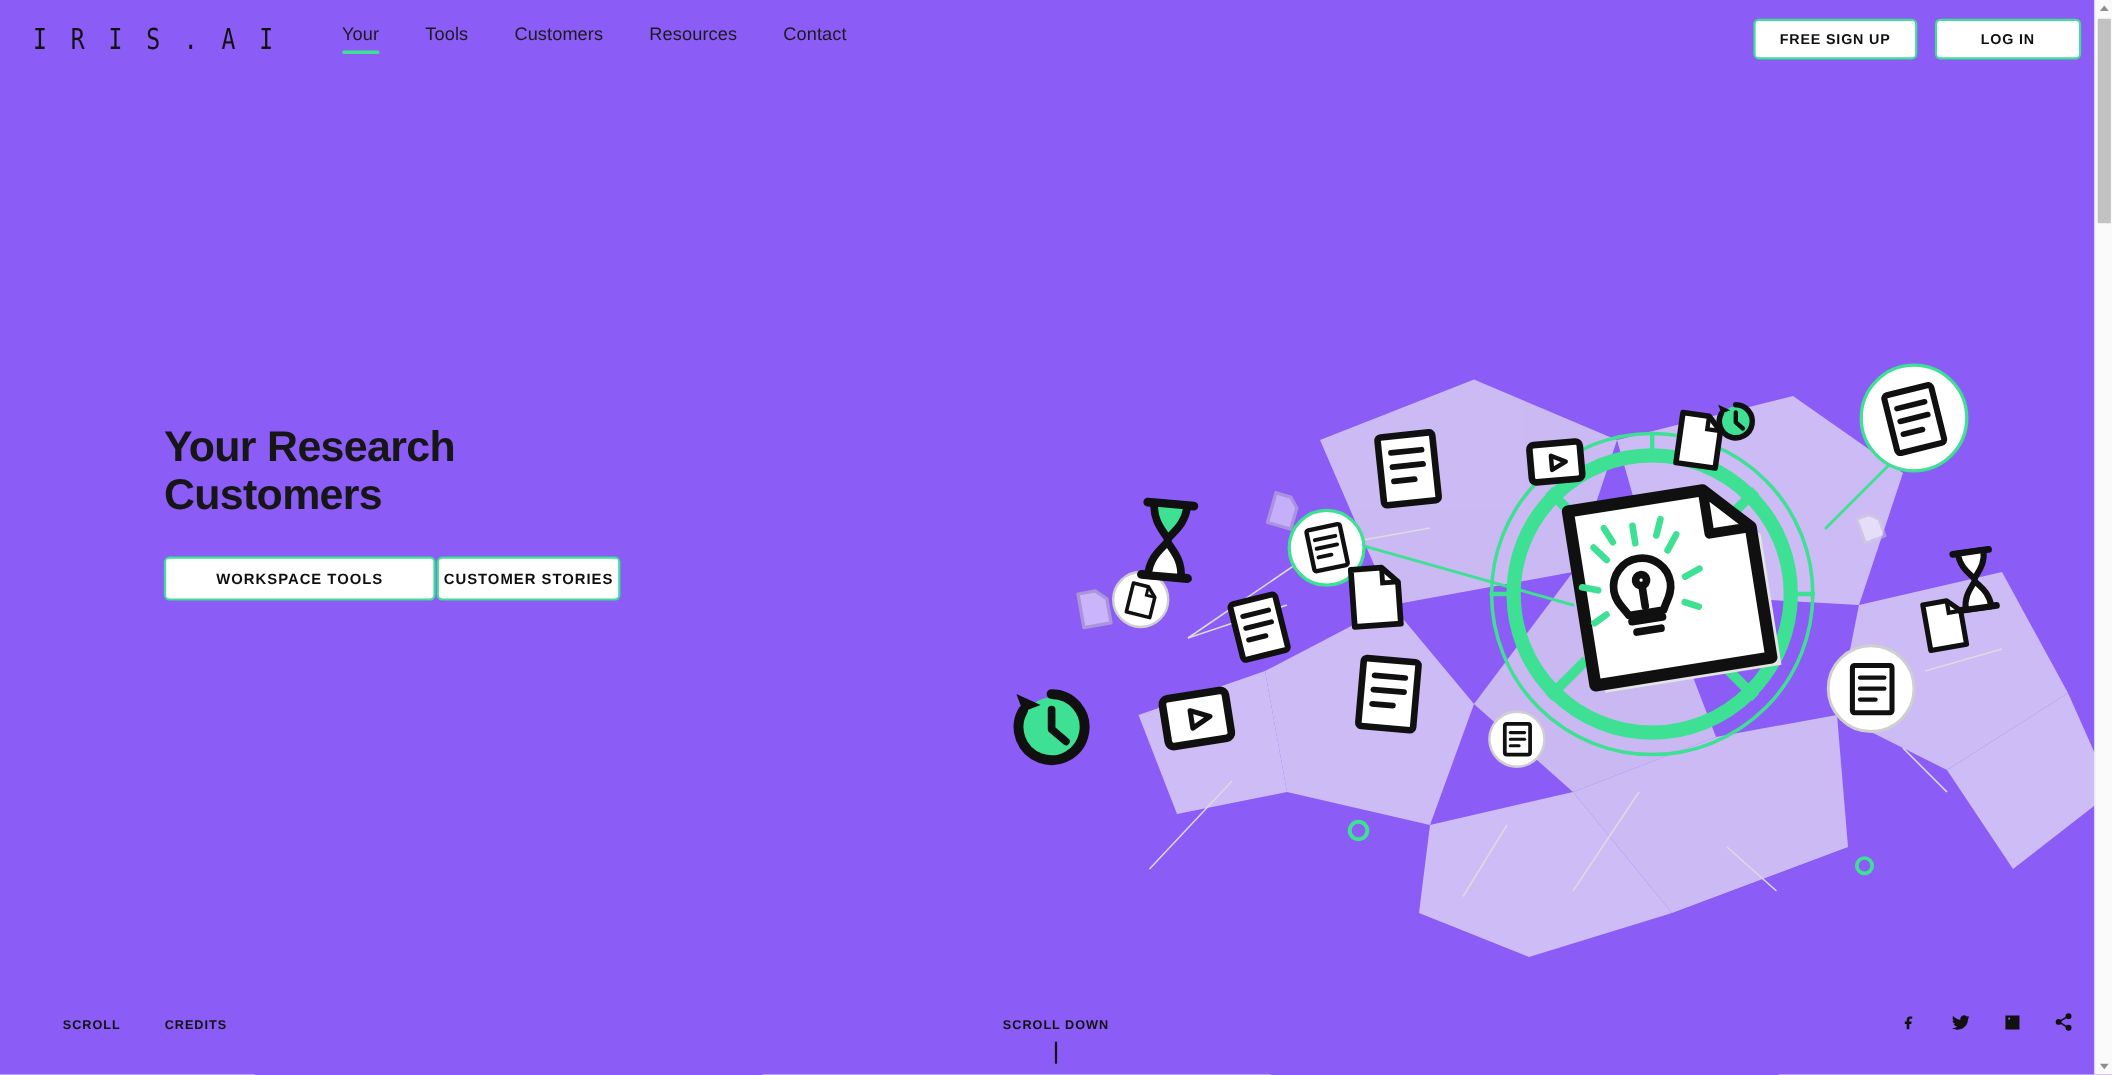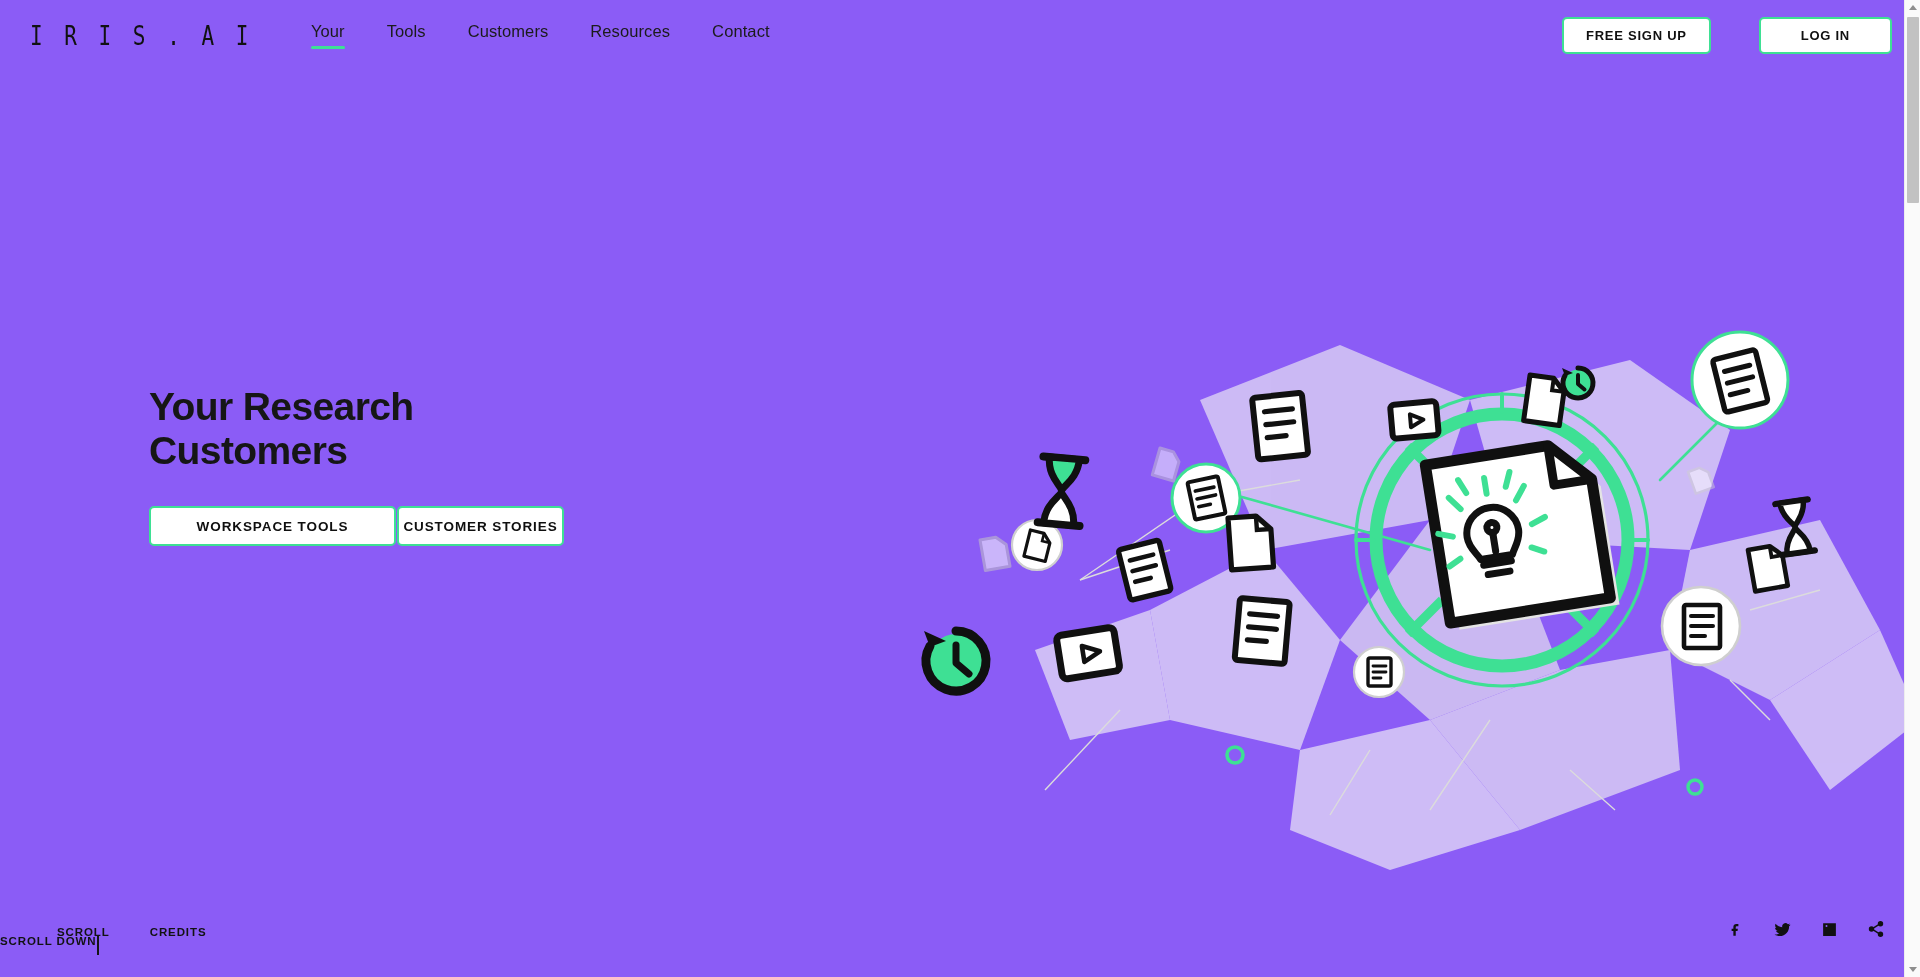--- a/index.html
+++ b/index.html
@@ -98,21 +98,20 @@
     font-weight: bold;
     letter-spacing: 0.75px;
     padding: 0 22px;
     height: 37px;
     display: flex;
     align-items: center;
     justify-content: center;
     cursor: pointer;
     white-space: nowrap;
     font-family: "Liberation Sans", sans-serif;
-    margin-left: 32px;
   }
   .hdr-btn.secondary { padding: 0 40px; }
 
   
   .hero-copy {
     position: absolute;
     left: 149px;
     top: 385px;
     width: 680px;
     z-index: 20;
@@ -189,21 +188,21 @@
     letter-spacing: 0.9px;
     color: #121212;
     cursor: pointer;
     white-space: nowrap;
   }
   .footer-center {
     position: absolute;
     left: 0; right: 0;
     top: 27px;
     display: flex;
-    flex-direction: row;
+    flex-direction: column;
     align-items: center;
     pointer-events: none;
   }
   .scroll-label {
     font-size: 11.5px;
     font-weight: bold;
     letter-spacing: 0.9px;
     color: #121212;
     white-space: nowrap;
   }

